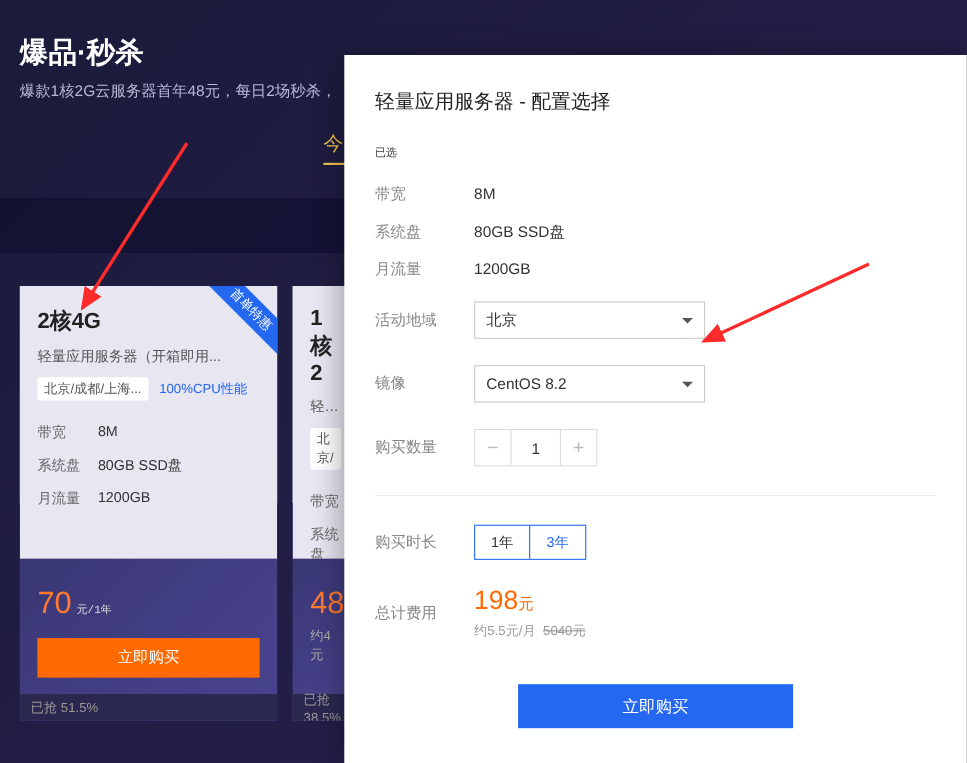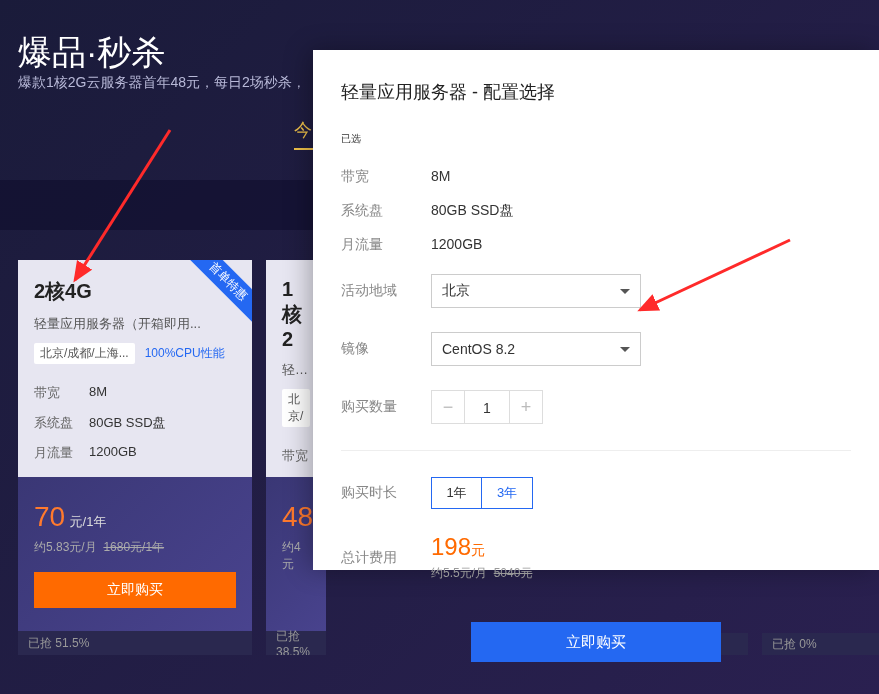--- a/index.html
+++ b/index.html
@@ -12,21 +12,21 @@
     position: relative;
     color: #333;
   }
   .page-bg {
     position: absolute; inset: 0;
     background: linear-gradient(135deg, #1a1b3a 0%, #2a2050 100%);
   }
   .main-title {
     position: absolute;
     left: 18px; top: 30px;
-    color: #fff; font-size: 34px; font-weight: 400;
+    color: #fff; font-size: 26px; font-weight: 700;
   }
   .main-subtitle {
     position: absolute;
     left: 18px; top: 74px;
     color: #b8b9d8; font-size: 14px;
   }
   .tab-row {
     position: absolute;
     left: 278px; top: 118px;
     color: #f0c24a; font-size: 18px;
@@ -52,38 +52,38 @@
     width: 234px;
     height: 395px;
     background: linear-gradient(180deg, #e7e6f1 0%, #e7e6f1 50%, #3a3775 50%, #3a3775 100%);
     position: relative;
     display: flex; flex-direction: column;
     overflow: hidden;
   }
   .card-top {
     background: #e7e6f1;
     padding: 18px 16px 12px 16px;
-    height: 217px;
+    height: 248px;
   }
   .card-title { font-size: 20px; font-weight: 600; color: #222; margin-bottom: 10px; }
   .card-sub { font-size: 13px; color: #555; margin-bottom: 10px; white-space: nowrap; overflow: hidden; text-overflow: ellipsis; }
   .card-tags { font-size: 12px; margin-bottom: 14px; display: flex; gap: 10px; align-items:center; }
   .tag-region { background: #fff; color: #555; padding: 2px 6px; border-radius: 2px; }
   .tag-cpu { color: #2468f2; }
   .spec-row { display: flex; font-size: 13px; color: #333; padding: 6px 0; }
   .spec-label { width: 55px; color: #666; }
   .card-bottom {
     background: linear-gradient(135deg, #3a3775 0%, #4a4490 100%);
     padding: 24px 16px 0 16px;
     flex: 1;
     position: relative;
     color: #fff;
   }
   .price-main { font-size: 28px; color: #ff7a2d; font-weight: 500; display:inline; }
-  .price-unit { font-size: 13px; color: #ddd; }
+  .price-unit { font-size: 10px; color: #ddd; font-family: Liberation Mono, monospace; }
   .price-sub { font-size: 12px; color: #aaa; margin-top: 6px; }
   .price-sub .strike { text-decoration: line-through; }
   .buy-btn {
     background: #ff6a00; color: #fff; border: none;
     width: 100%; height: 36px; font-size: 14px;
     margin-top: 16px; cursor: pointer;
   }
   .progress-bar {
     position: absolute; left: 0; right: 0; bottom: 0;
     height: 22px; background: #2a284f;
@@ -104,21 +104,21 @@
     background: #2a284f; color: #999; font-size:12px;
     display:flex; align-items:center; padding:0 10px;
   }
   .strip3 { left: 514px; }
   .strip4 { left: 762px; width: 120px; }
 
   
   .modal {
     position: absolute;
     left: 313px; top: 50px;
-    width: 566px; height: 520px;
+    width: 566px; height: 644px;
     background: #fff;
     box-shadow: -4px 0 24px rgba(0,0,0,0.3);
     padding: 30px 28px 20px 28px;
   }
   .modal-title { font-size: 18px; color: #222; margin-bottom: 28px; }
   .section-label { font-size: 10px; color: #333; margin-bottom: 14px; }
   .specgrid .row { display: flex; font-size: 14px; padding: 8px 0; }
   .specgrid .lbl { width: 90px; color: #888; }
   .specgrid .val { color: #333; }
   .form-row { display: flex; align-items: center; padding: 12px 0; font-size: 14px; }
@@ -187,24 +187,20 @@
           <span>80GB SSD盘</span>
         </div>
       <div class="spec-row">
           <span class="spec-label">月流量</span>
           <span>1200GB</span>
         </div>
     </div>
     <div class="card-bottom">
       <span class="price-main">70</span>
       <span class="price-unit">元/1年</span>
-      <div class="price-sub">
-        <span>约5.83元/月</span>
-        &nbsp;<span class="strike">1680元/1年</span>
-      </div>
       <button class="buy-btn">立即购买</button>
       <div class="progress-bar">已抢 51.5%</div>
     </div>
   </div>
 
   <div class="card" style="width:60px;">
     <div class="card-top" style="overflow:hidden;">
       <div class="card-title">1核2</div>
       <div class="card-sub">轻量应</div>
       <div class="card-tags">

